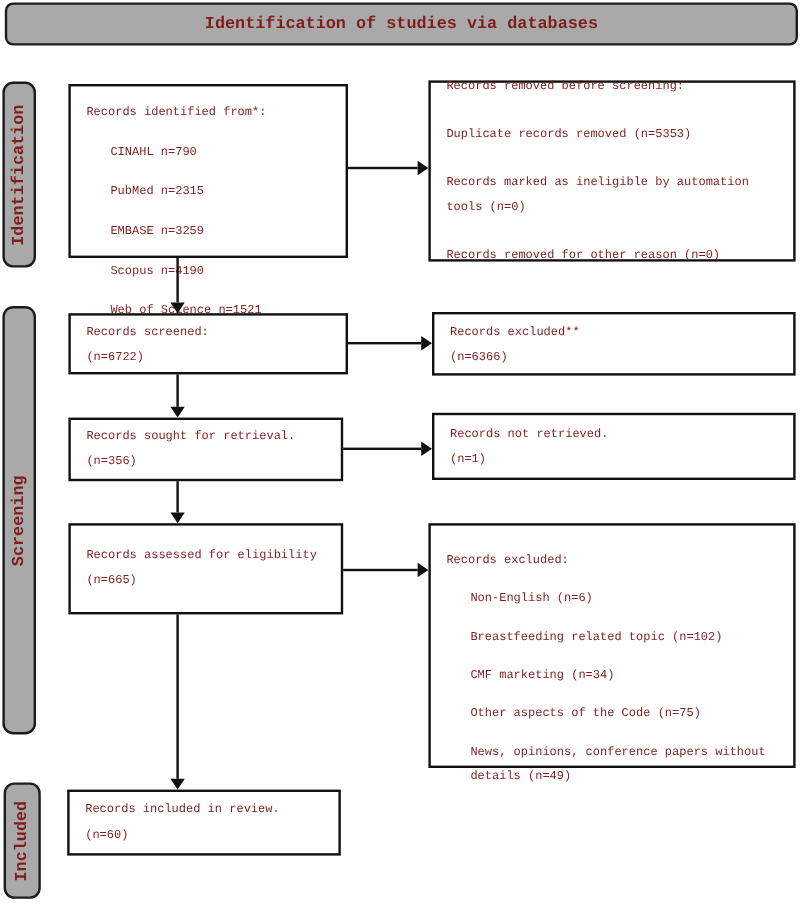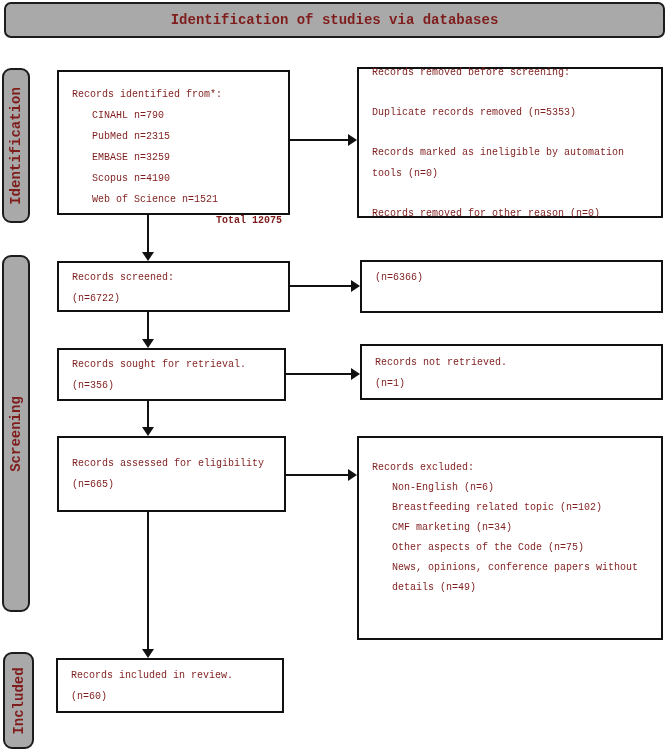--- a/index.html
+++ b/index.html
@@ -44,21 +44,21 @@
 
   
   .box {
     position: absolute;
     border: 2px solid #111111;
     background: #ffffff;
     font-size: 10px;
     line-height: 21px;
     box-sizing: border-box;
   }
-  .indent { padding-left: 20px; }
+  .indent { padding-left: 20px; margin-top: 12px; }
   .bold { font-weight: bold; text-align: right; }
 
   .box-identified   { left: 57px;  top: 70px;  width: 233px; height: 145px; padding: 12px 6px 0 13px; }
   .box-removed      { left: 357px; top: 67px;  width: 306px; height: 151px;
                       display: flex; flex-direction: column; justify-content: center; padding: 0 6px 0 13px; gap: 19px; }
   .box-screened     { left: 57px;  top: 261px; width: 233px; height: 51px;  padding: 4px 6px 16px 13px; }
   .box-excluded1    { left: 360px; top: 260px; width: 303px; height: 53px;  padding: 5px 6px 0 13px; }
   .box-sought       { left: 57px;  top: 348px; width: 229px; height: 53px;  padding: 4px 6px 0 13px; }
   .box-notretrieved { left: 360px; top: 344px; width: 303px; height: 56px;  padding: 6px 6px 0 13px; }
   .box-assessed     { left: 57px;  top: 436px; width: 229px; height: 76px;  padding: 15px 14px 0 13px; }
@@ -114,20 +114,21 @@
     <div>Records marked as ineligible by automation tools (n=0)</div>
     <div>Records removed for other reason (n=0)</div>
   </div>
 
   <div class="box box-screened">
     <div>Records screened:</div>
     <div>(n=6722)</div>
   </div>
 
   <div class="box box-excluded1">
+    <div>Records excluded**</div>
     <div>(n=6366)</div>
   </div>
 
   <div class="box box-sought">
     <div>Records sought for retrieval.</div>
     <div>(n=356)</div>
   </div>
 
   <div class="box box-notretrieved">
     <div>Records not retrieved.</div>

